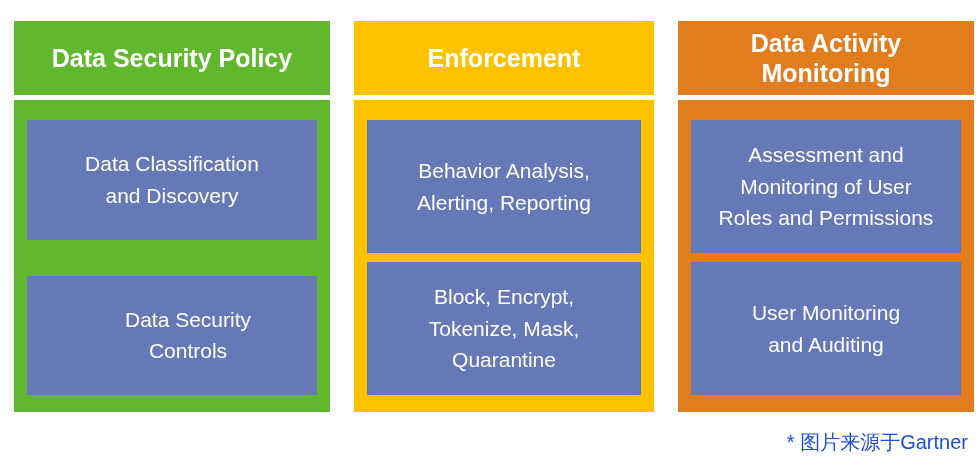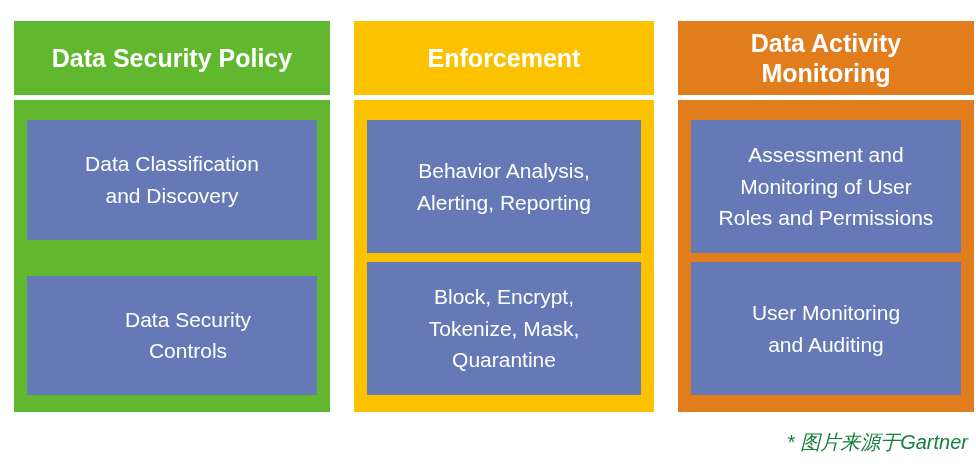--- a/index.html
+++ b/index.html
@@ -97,14 +97,14 @@
         <div class="item-box" style="background-color: rgb(102, 121, 183);">Assessment and
 Monitoring of User
 Roles and Permissions</div>
         <div class="item-box" style="background-color: rgb(102, 121, 183);">User Monitoring
 and Auditing</div>
       </div>
     </section>
 
   </div>
 
-  <div class="footnote" style="color: #15803d; font-style: italic;">* 图片来源于Gartner</div>
+  <div class="footnote" style="color: #1d4ed8;">* 图片来源于Gartner</div>
 </div>
 
 </body></html>

